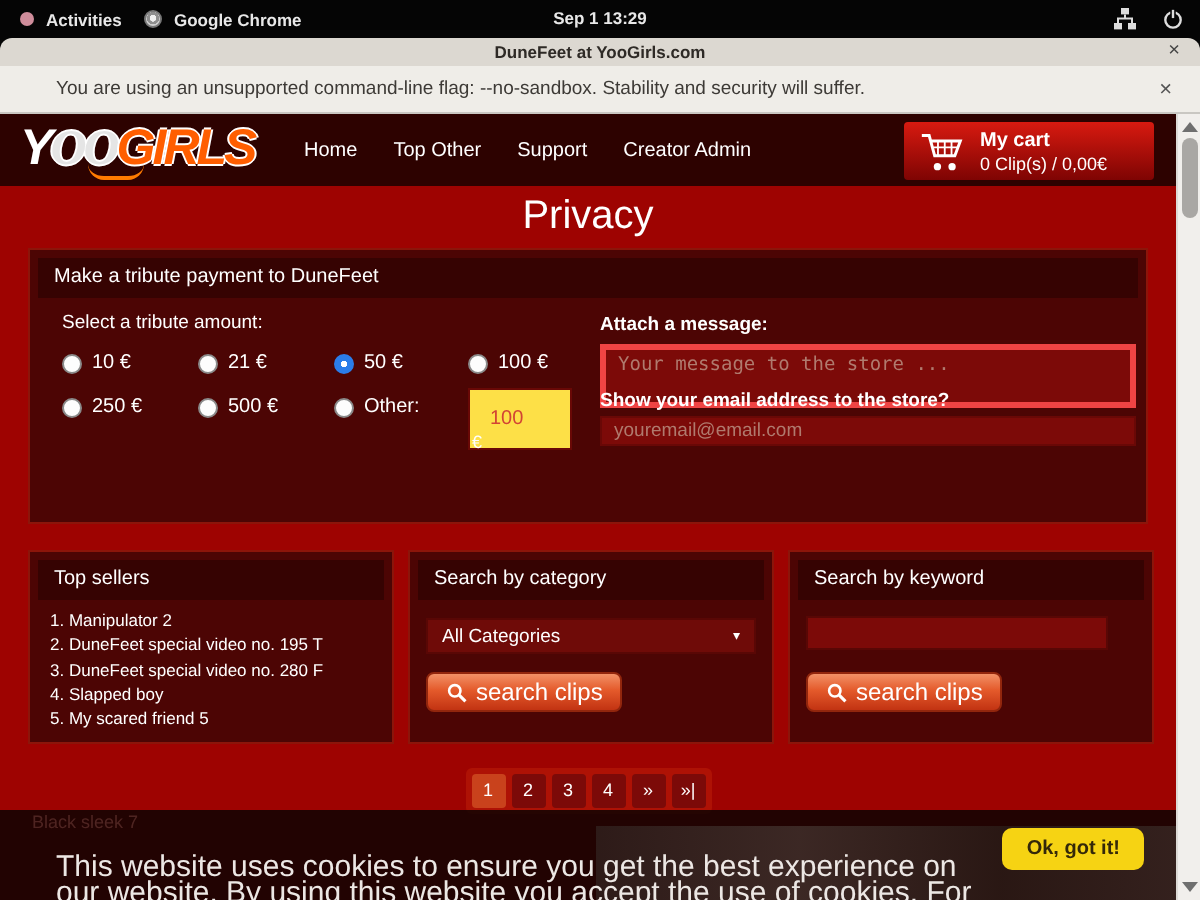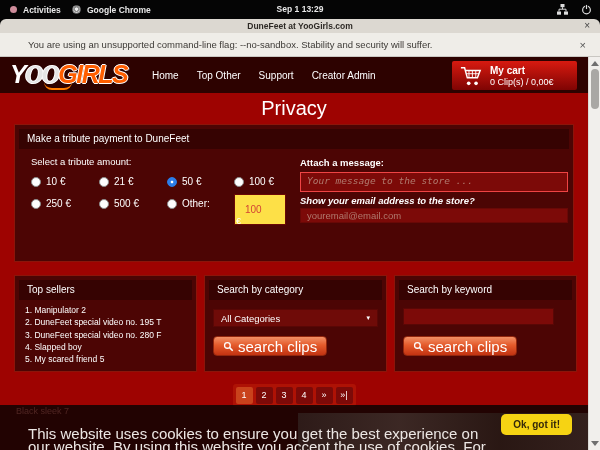--- a/index.html
+++ b/index.html
@@ -58,41 +58,41 @@
   .tribute{top:67px;left:14px;width:560px;height:138px;}
   .t-lbl{position:absolute;color:#fff;font-size:9.5px;}
   .amount-label{left:16px;top:31px;}
   .opt{position:absolute;display:flex;align-items:center;gap:5px;color:#fff;font-size:10px;cursor:pointer;}
   .rb{width:10px;height:10px;border-radius:50%;background:#fdfdfd;border:1px solid #8a8a8a;flex:0 0 auto;}
   .rb.checked{background:radial-gradient(circle,#fff 0 1.5px,#2b7de9 1.6px);border-color:#2b7de9;}
   .other-input{position:absolute;left:219px;top:69px;width:52px;height:31px;background:#fde047;
     border:1px solid #690806;color:#d24434;font-size:10px;padding:0 0 0 10px;}
   .euro{position:absolute;left:221px;top:91px;color:#fff;font-size:9px;}
   .msg-label{left:285px;top:32px;font-weight:bold;}
-  .t-textarea{position:absolute;left:285px;top:47px;width:268px;height:20px;background:#7c0a08;
-    border:1px solid #ef4444;resize:none;color:#e7d9d6;font-size:9.5px;padding:2px 6px;overflow:hidden;font-style:italic;}
+  .t-textarea{position:absolute;left:285px;top:47px;width:268px;height:32px;background:#7c0a08;
+    border:3px solid #ef4444;resize:none;color:#e7d9d6;font-size:9.5px;padding:2px 6px;overflow:hidden;}
   .t-textarea::placeholder,.t-input::placeholder{color:#b07a6e;opacity:1;}
-  .email-label{left:285px;top:70px;font-weight:bold;font-style:italic;}
+  .email-label{left:285px;top:70px;font-weight:bold;}
   .t-input{position:absolute;left:285px;top:83px;width:268px;height:15px;background:#7c0a08;
     border:1px solid #690806;color:#e7d9d6;font-size:9.5px;padding:0 6px;}
   .cta{background:linear-gradient(#f29066,#e45a2b 45%,#c23312);border:1px solid #92260d;border-radius:4px;
     color:#fff;cursor:pointer;font-family:"Liberation Sans",sans-serif;}
   .add-cart{position:absolute;left:285px;top:104px;width:270px;height:18px;font-size:10px;}
 
   .p-small{top:218px;width:183px;height:97px;}
   .p1{left:14px;} .p2{left:204px;} .p3{left:394px;}
   .sellers{position:absolute;left:10px;top:28px;margin:0;padding:0;list-style:none;color:#fff;
     font-size:8.5px;line-height:12.3px;}
   .sel-box{position:absolute;left:8px;right:8px;top:33px;height:18px;background:#6f0b08;border:1px solid #590705;
     color:#fff;font-size:9.5px;display:flex;align-items:center;justify-content:space-between;
     padding:0 7px;cursor:pointer;}
   .caret{font-size:7px;color:#fff;}
   .kw-input{position:absolute;left:8px;top:32px;width:151px;height:17px;background:#7c0a08;border:1px solid #590705;
     color:#e7d9d6;font-size:9.5px;padding:0 5px;}
-  .search-btn{position:absolute;left:8px;top:60px;height:20px;padding:0 9px;font-size:15px;
+  .search-btn{position:absolute;left:8px;top:60px;height:20px;padding:0 9px;font-size:12px;
     display:flex;align-items:center;gap:4px;}
 
   .pagination{position:absolute;top:327px;left:0;width:100%;display:flex;justify-content:center;}
   .pg-wrap{display:flex;gap:3px;background:#ae1205;padding:3px;border-radius:3px;}
   .pg{min-width:17px;height:17px;padding:0 3px;background:#7c0a08;color:#fff;font-size:9px;
     line-height:17px;text-align:center;border-radius:2px;cursor:pointer;}
   .pg.active{background:#c9421c;}
 
   .cookiebar{position:absolute;left:0;right:0;top:348px;bottom:0;background:rgba(14,3,2,0.86);}
   .ghost{position:absolute;left:16px;top:1px;font-size:9px;color:rgba(255,170,160,0.20);}

